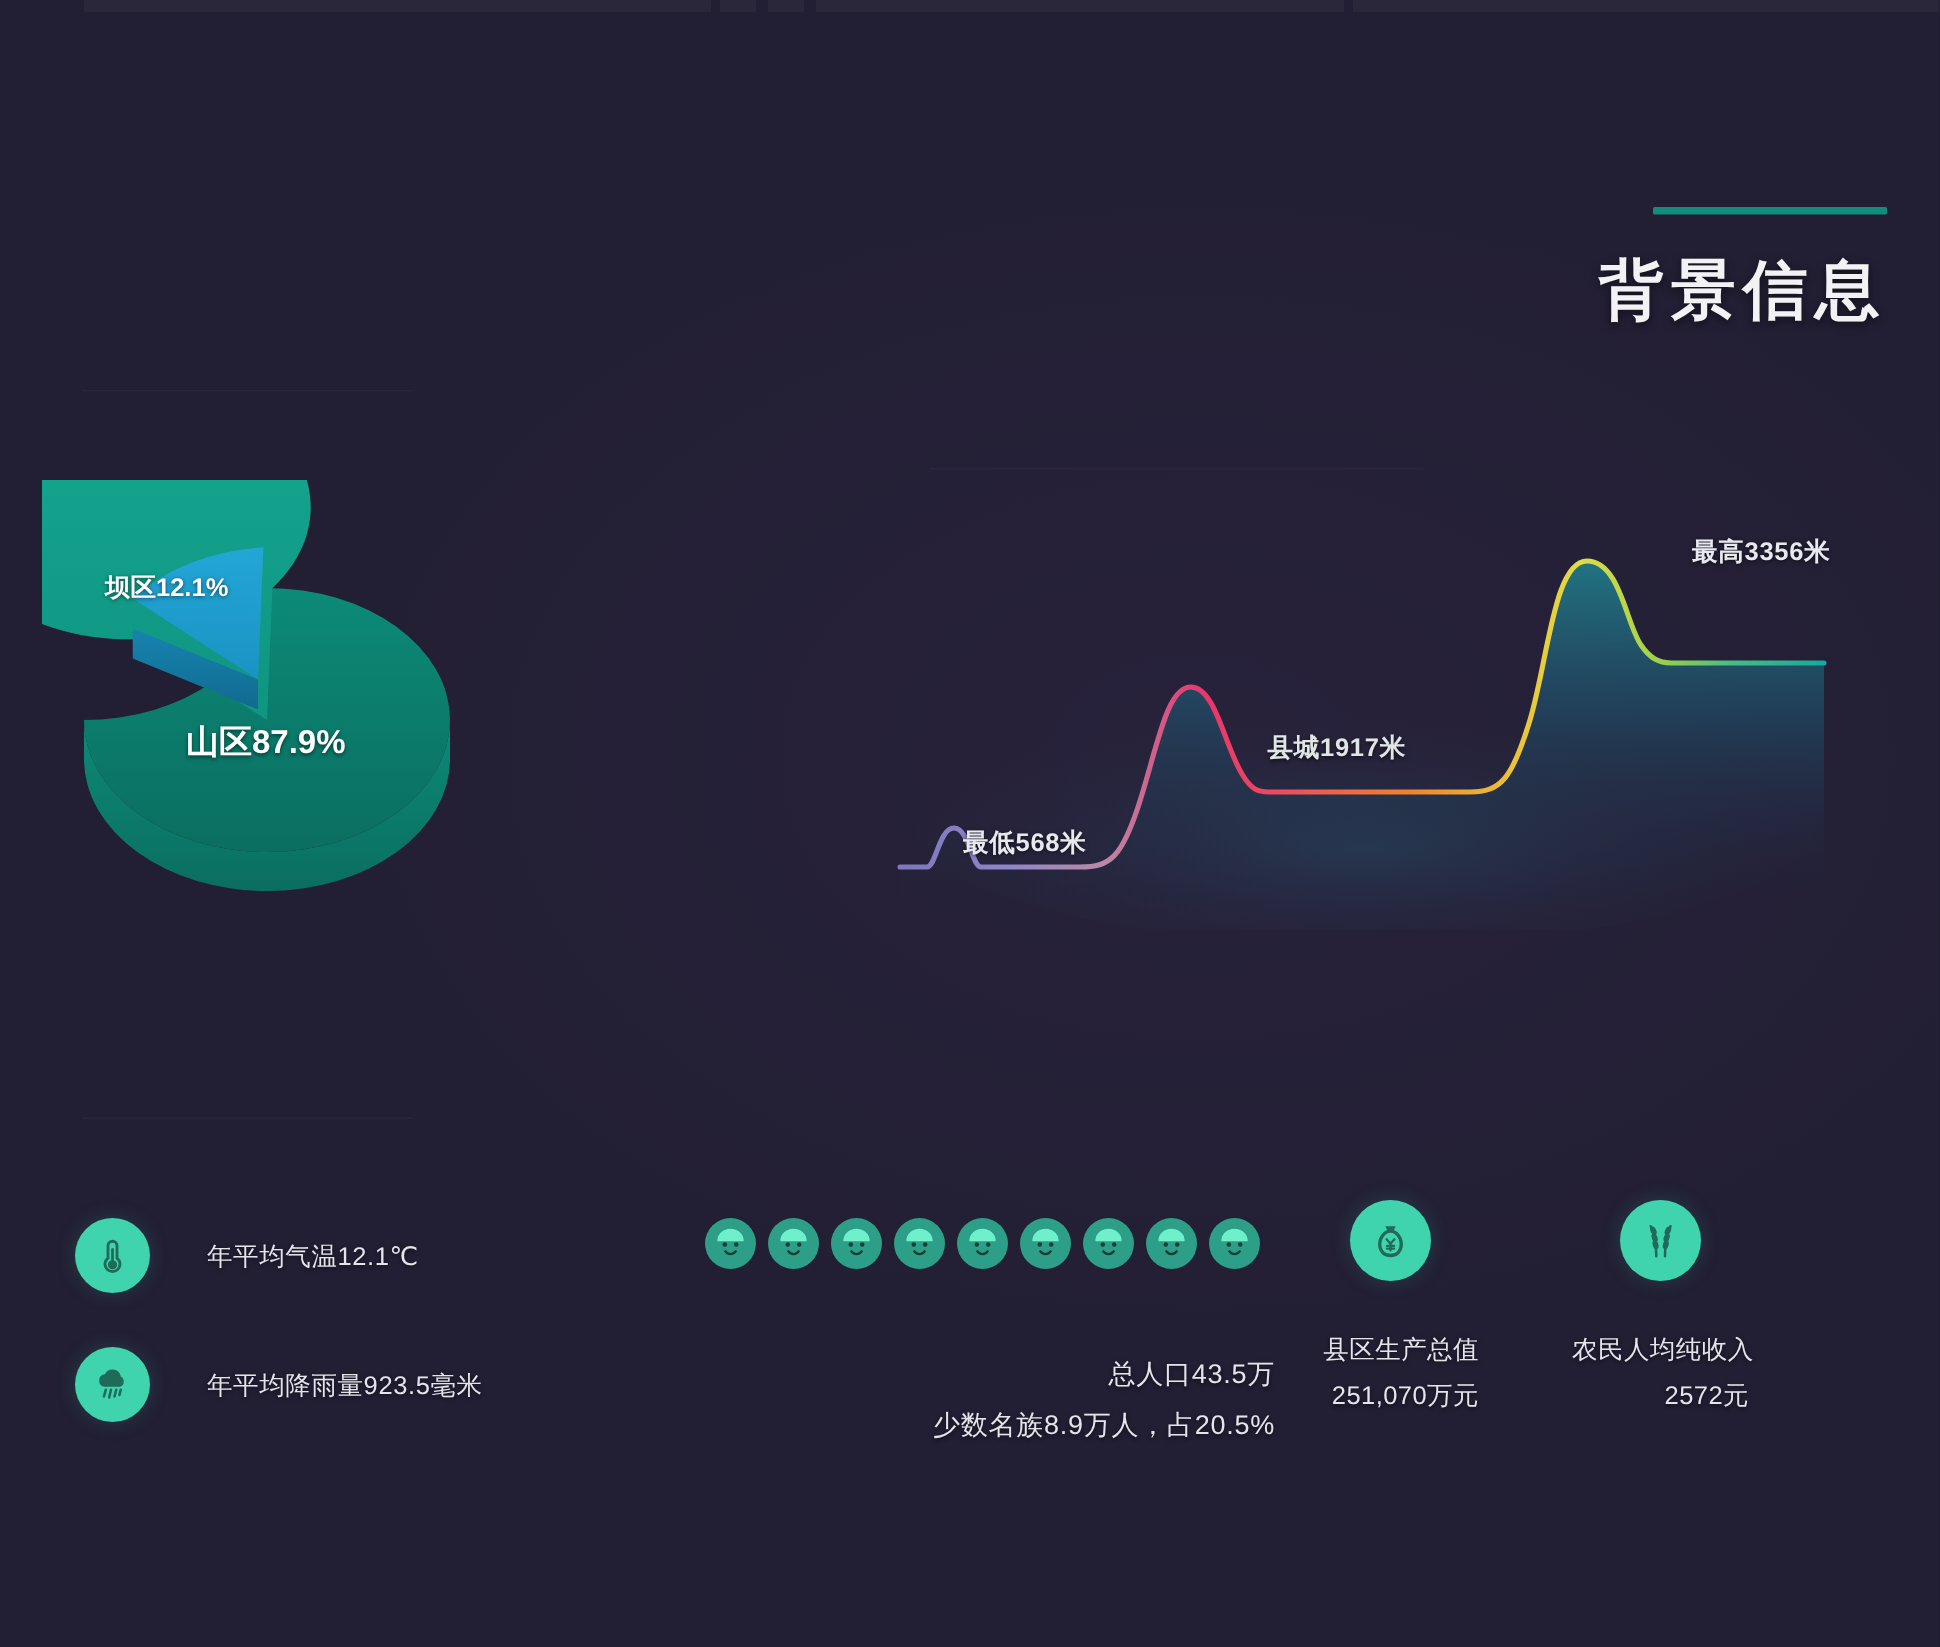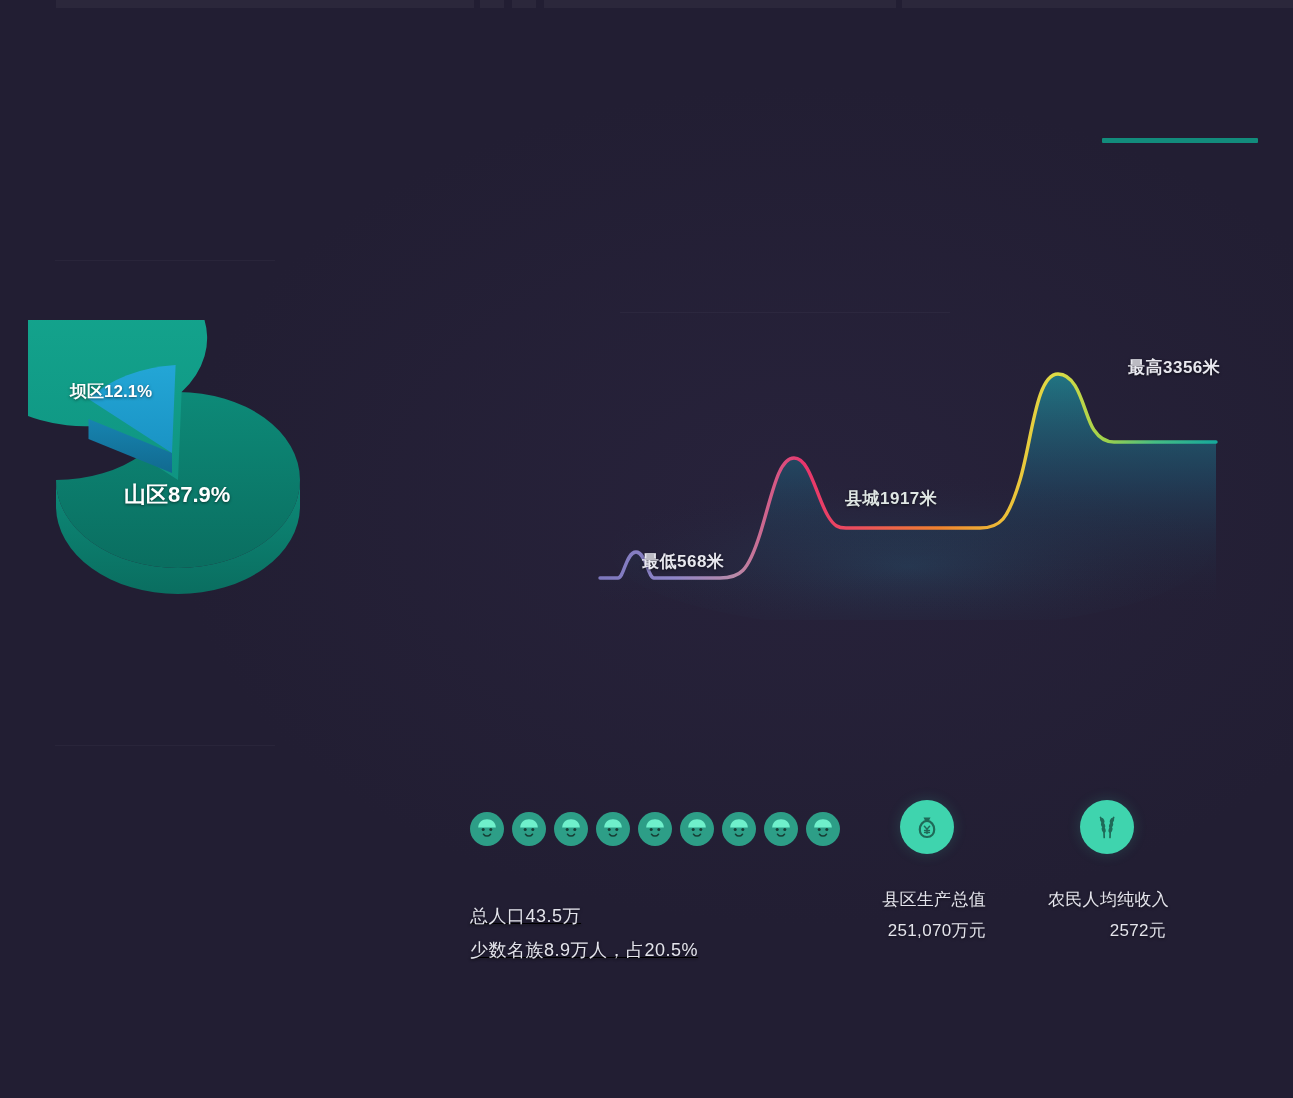--- a/index.html
+++ b/index.html
@@ -107,21 +107,21 @@
   #climate-block { position:absolute; left:50px; top:812px; }
   .climate-row { display:flex; align-items:center; margin-bottom:36px; }
   .climate-row .icon-circle { width:50px; height:50px; }
   .climate-text {
     margin-left:38px;
     color:#e4e4ec; font-size:17px; letter-spacing:.4px;
     text-shadow:0 1px 3px rgba(0,0,0,.5);
   }
 
   
-  #population-block { position:absolute; left:470px; top:812px; width:380px; text-align:left;text-decoration:underline; }
+  #population-block { position:absolute; left:470px; top:812px; width:380px; text-align:right; }
   #people-row { display:flex; gap:8px; justify-content:flex-start; }
   #people-row .icon-circle { width:34px; height:34px; box-shadow:none; background:#2d9e87; }
   .pop-text {
     color:#e4e4ec; font-size:18px; letter-spacing:.5px;
     text-shadow:0 1px 3px rgba(0,0,0,.5);
   }
   #pop-line-1 { margin-top:58px; }
   #pop-line-2 { margin-top:10px; }
 
   
@@ -152,20 +152,21 @@
   <div class="top-strip s3"></div>
   <div class="top-strip s4"></div>
   <div class="top-strip s5"></div>
 
   <div class="guide g1"></div>
   <div class="guide g2"></div>
   <div class="guide g3"></div>
 
   <div id="title-block">
     <div id="title-rule"></div>
+    <div id="page-title">背景信息</div>
   </div>
 
   <div id="pie-panel">
     <div id="pie-wrap">
       <svg class="pie-svg" width="300" height="290" viewBox="0 0 300 290">
         <defs>
           <linearGradient id="gGreenTop" x1="0" y1="0" x2="0" y2="1">
             <stop offset="0%" stop-color="#15a890"></stop>
             <stop offset="100%" stop-color="#0f9582"></stop>
           </linearGradient>
@@ -261,21 +262,45 @@
                L 636,122" fill="none" stroke="url(#elevStroke)" stroke-width="3.4" stroke-linecap="round" stroke-linejoin="round"></path>
     </svg>
 
     <div class="elev-label" id="elev-label-low">最低568米</div>
     <div class="elev-label" id="elev-label-town">县城1917米</div>
     <div class="elev-label" id="elev-label-high">最高3356米</div>
   </div>
 
   <div id="climate-block">
 
-
+    <div class="climate-row">
+      <div class="icon-circle">
+        <svg width="30" height="30" viewBox="0 0 30 30">
+          <path d="M15 5.5a3 3 0 0 0-3 3v8.2a5 5 0 1 0 6 0V8.5a3 3 0 0 0-3-3z" fill="none" stroke="#1f6a58" stroke-width="1.9"></path>
+          <circle cx="15" cy="21.2" r="3.1" fill="#1f6a58"></circle>
+          <rect x="14.1" y="10" width="1.8" height="9" rx="0.9" fill="#1f6a58"></rect>
+        </svg>
+      </div>
+      <div class="climate-text">年平均气温12.1℃</div>
+    </div>
+
+    <div class="climate-row">
+      <div class="icon-circle">
+        <svg width="32" height="32" viewBox="0 0 32 32">
+          <path d="M10.5 17.5a4.2 4.2 0 0 1 .4-8.3 5.6 5.6 0 0 1 10.6 1.5 3.7 3.7 0 0 1-.5 6.8z" fill="#1f6a58"></path>
+          <g stroke="#1f6a58" stroke-width="1.7" stroke-linecap="round">
+            <line x1="11.5" y1="19.5" x2="10.3" y2="24"></line>
+            <line x1="15" y1="19.5" x2="13.8" y2="24.6"></line>
+            <line x1="18.5" y1="19.5" x2="17.3" y2="24"></line>
+            <line x1="21.5" y1="19.5" x2="20.6" y2="23"></line>
+          </g>
+        </svg>
+      </div>
+      <div class="climate-text">年平均降雨量923.5毫米</div>
+    </div>
 
   </div>
 
   <div id="population-block">
     <div id="people-row">
         <div class="icon-circle">
           <svg width="26" height="26" viewBox="0 0 26 26">
             <path d="M4.2 11.5c0-5 3.9-8.3 8.8-8.3s8.8 3.3 8.8 8.3z" fill="#6ff0cb"></path>
             <circle cx="9.2" cy="13.6" r="1.5" fill="#173f36"></circle>
             <circle cx="16.8" cy="13.6" r="1.5" fill="#173f36"></circle>

